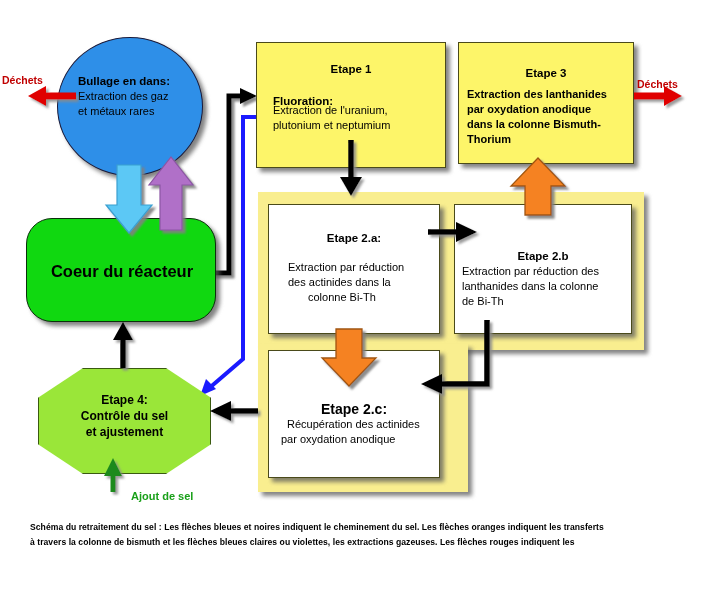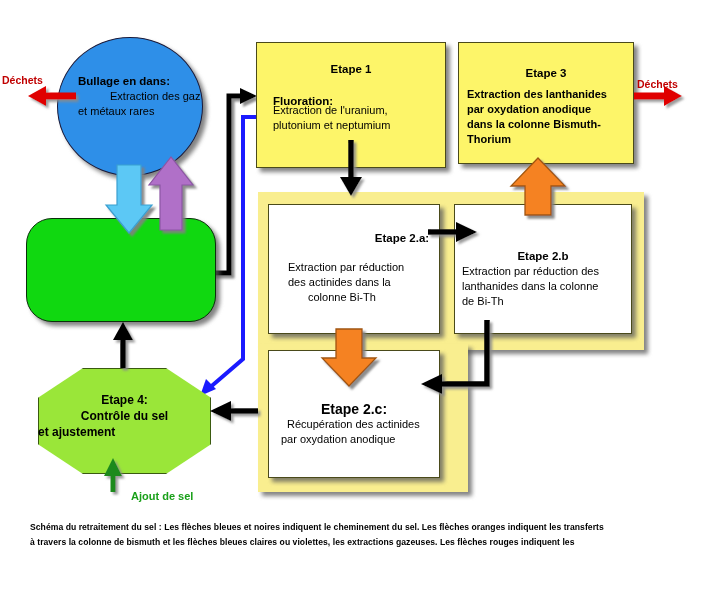--- a/index.html
+++ b/index.html
@@ -61,50 +61,51 @@
 
     <g>
       <path d="M270,117 L243,117 L243,359 L207,390" fill="none" stroke="#1a1aff" stroke-width="4"></path>
       <path d="M200,396 L216,389 L206,379 Z" fill="#1a1aff"></path>
     </g>
   </svg>
 
   <div class="box circle shadow" style="left:57px;top:37px;width:146px;height:139px;">
   </div>
   <div class="txt ttl" style="left:78px;top:74px;font-size:11.5px;">Bullage en dans:</div>
-  <div class="txt" style="left:78px;top:90px;font-size:11px;margin-left:32px;">Extraction des gaz</div>
+  <div class="txt" style="left:78px;top:90px;font-size:11px;">Extraction des gaz</div>
   <div class="txt" style="left:78px;top:105px;font-size:11px;">et métaux rares</div>
 
   <div class="box reactor shadow" style="left:26px;top:218px;width:190px;height:104px;">
   </div>
+  <div class="txt ttl" style="left:32px;top:261px;width:180px;text-align:center;font-size:16.5px;">Coeur du réacteur</div>
 
   <div class="box octagon shadow" style="left:38px;top:368px;width:173px;height:106px;">
   </div>
   <div class="txt ttl" style="left:38px;top:393px;width:173px;text-align:center;font-size:12px;">Etape 4:</div>
   <div class="txt ttl" style="left:38px;top:409px;width:173px;text-align:center;font-size:12px;">Contrôle du sel</div>
-  <div class="txt ttl" style="left:38px;top:425px;width:173px;font-size:12px;">et ajustement</div>
+  <div class="txt ttl" style="left:38px;top:425px;width:173px;text-align:center;font-size:12px;">et ajustement</div>
 
   <div class="box ybox shadow" style="left:256px;top:42px;width:190px;height:126px;">
   </div>
   <div class="txt ttl" style="left:256px;top:62px;width:190px;text-align:center;font-size:11.5px;">Etape 1</div>
   <div class="txt ttl" style="left:273px;top:88px;font-size:11.5px;margin-top:6px;">Fluoration:</div>
   <div class="txt" style="left:273px;top:104px;font-size:11px;">Extraction de l'uranium,</div>
   <div class="txt" style="left:273px;top:119px;font-size:11px;">plutonium et neptumium</div>
 
   <div class="box ybox shadow" style="left:458px;top:42px;width:176px;height:122px;">
   </div>
   <div class="txt ttl" style="left:458px;top:66px;width:176px;text-align:center;font-size:11.5px;">Etape 3</div>
   <div class="txt ttl" style="left:467px;top:88px;font-size:11px;">Extraction des lanthanides</div>
   <div class="txt ttl" style="left:467px;top:103px;font-size:11px;">par oxydation anodique</div>
   <div class="txt ttl" style="left:467px;top:118px;font-size:11px;">dans la colonne Bismuth-</div>
   <div class="txt ttl" style="left:467px;top:133px;font-size:11px;">Thorium</div>
 
   <div class="box ybox2 shadow" style="left:268px;top:204px;width:172px;height:130px;">
   </div>
-  <div class="txt ttl" style="left:268px;top:231px;width:172px;text-align:center;font-size:11.5px;padding-left:48px;">Etape 2.a:</div>
+  <div class="txt ttl" style="left:268px;top:231px;width:172px;text-align:center;font-size:11.5px;">Etape 2.a:</div>
   <div class="txt" style="left:288px;top:261px;font-size:11px;">Extraction par réduction</div>
   <div class="txt" style="left:288px;top:276px;font-size:11px;">des actinides dans la</div>
   <div class="txt" style="left:288px;top:291px;font-size:11px;margin-left:20px;">colonne Bi-Th</div>
 
   <div class="box ybox2 shadow" style="left:454px;top:204px;width:178px;height:130px;">
   </div>
   <div class="txt ttl" style="left:454px;top:249px;width:178px;text-align:center;font-size:11.5px;">Etape 2.b</div>
   <div class="txt" style="left:462px;top:265px;font-size:11px;">Extraction par réduction des</div>
   <div class="txt" style="left:462px;top:280px;font-size:11px;">lanthanides dans la colonne</div>
   <div class="txt" style="left:462px;top:295px;font-size:11px;">de Bi-Th</div>

